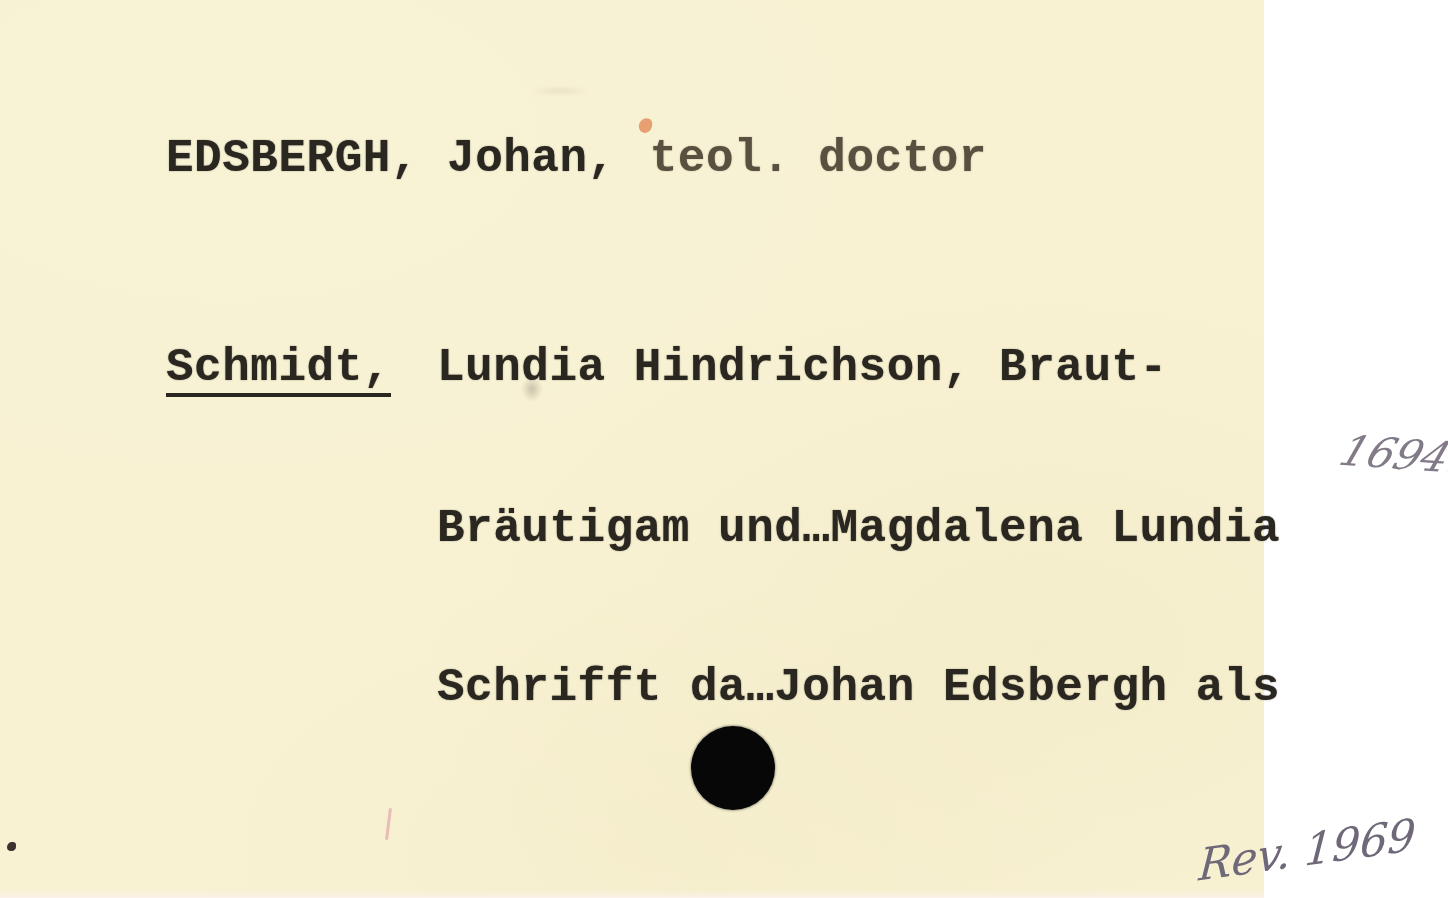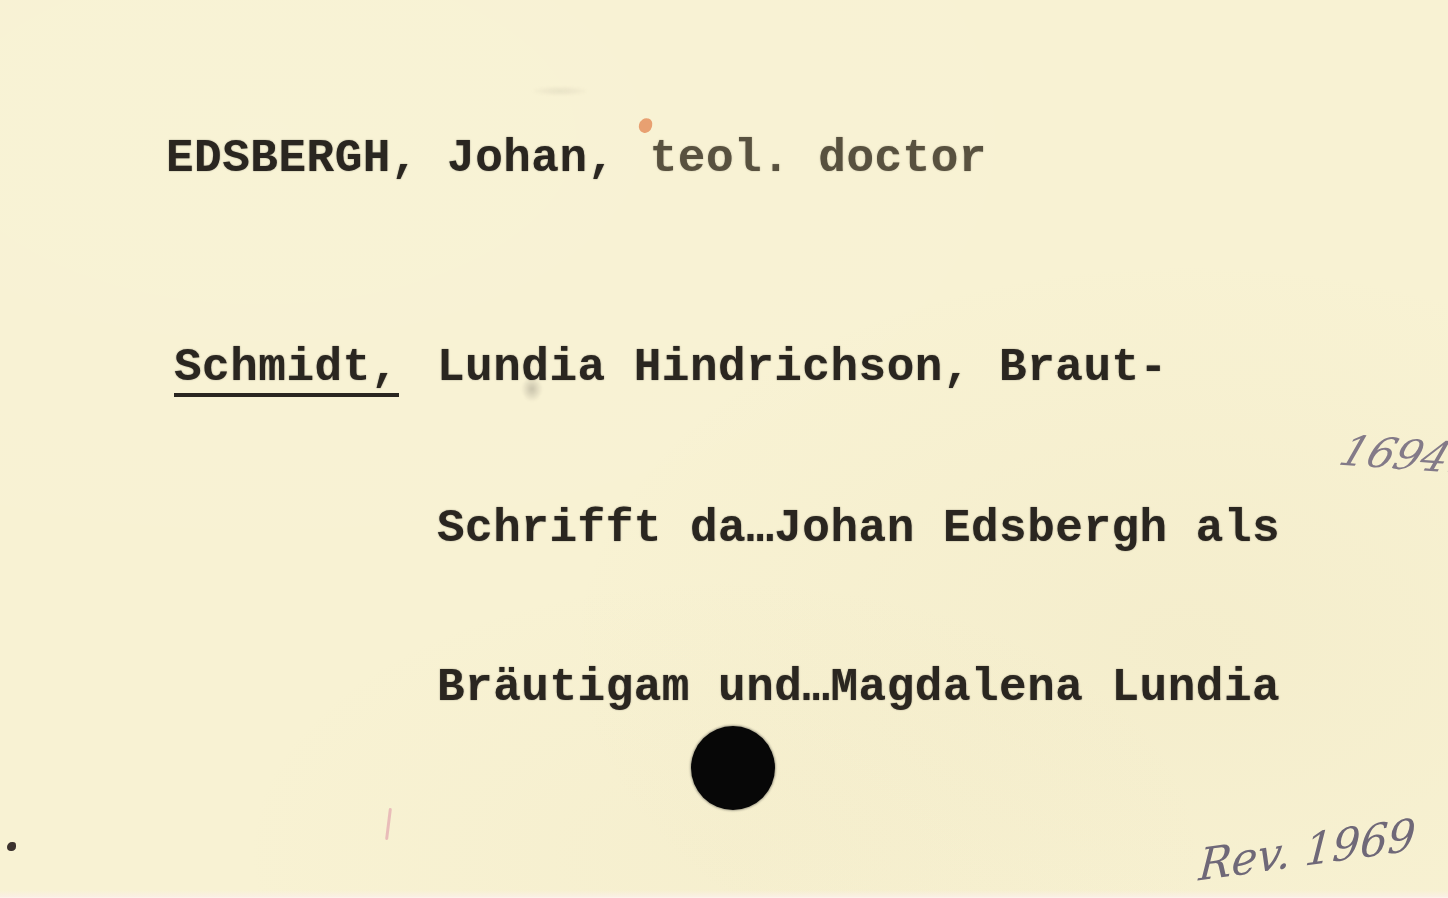--- a/index.html
+++ b/index.html
@@ -7,21 +7,21 @@
     padding: 0;
   }
   body {
     width: 1448px;
     height: 898px;
     overflow: hidden;
     font-family: "Liberation Mono", "DejaVu Sans Mono", monospace;
   }
   .card {
     position: relative;
-    width: 1448px;
+    width: 1264px;
     height: 898px;
     background:
       radial-gradient(1300px 700px at 18% 15%, rgba(255,255,255,0.06), rgba(255,255,255,0) 70%),
       radial-gradient(900px 560px at 82% 72%, rgba(186,164,96,0.06), rgba(186,164,96,0) 70%),
       radial-gradient(700px 400px at 50% 95%, rgba(200,180,120,0.05), rgba(200,180,120,0) 70%),
       #f8f2d3;
   }
   
   .typed {
     font-family: "Liberation Mono", "DejaVu Sans Mono", monospace;
@@ -52,21 +52,20 @@
   .entry .author-col {
     display: inline-block;
     width: 271px;
     vertical-align: top;
   }
   .entry .author {
     display: inline-block;
     border-bottom: 4px solid #2a2620;
     padding-bottom: 1px;
     line-height: 48px;
-    margin-left: 8px;
   }
   .entry .indent { padding-left: 271px; }
   
   .hw {
     position: absolute;
     font-family: "DejaVu Serif", "Liberation Serif", serif;
     font-style: italic;
     color: #756d7e;
     white-space: nowrap;
   }
@@ -154,22 +153,22 @@
 </style>
 </head>
 <body>
 
 <div class="card">
 
   <div class="heading typed"><span>EDSBERGH, Johan,</span><span class="title">teol. doctor</span></div>
 
   <div class="entry typed">
     <div class="row"><span class="author-col"><span class="author">Schmidt,</span></span><span>Lundia Hindrichson, Braut-</span></div>
+    <div class="row indent">Bräutigam und…Magdalena Lundia</div>
     <div class="row indent">Schrifft da…Johan Edsbergh als</div>
-    <div class="row indent">Bräutigam und…Magdalena Lundia</div>
     
     
   </div>
 
   <div class="hw year">1694.</div>
 
   <div class="punch-hole"></div>
 
   <div class="hw rev">Rev. 1969</div>
 

